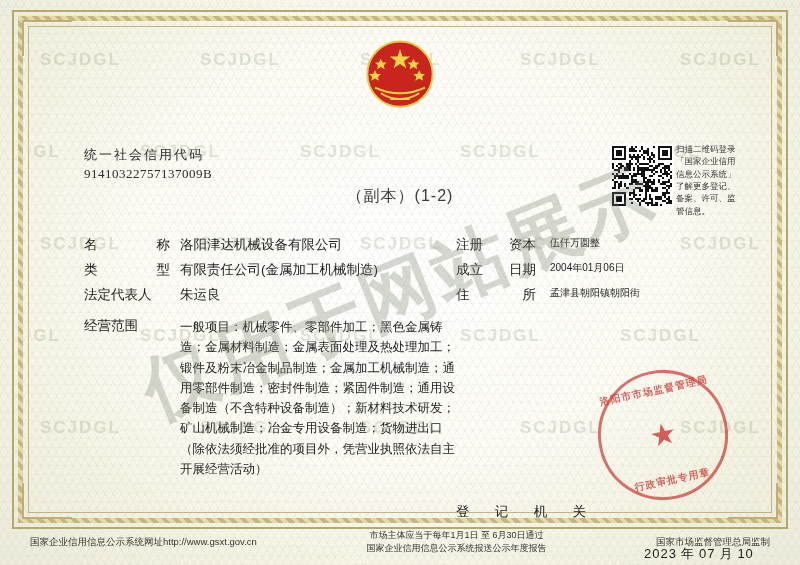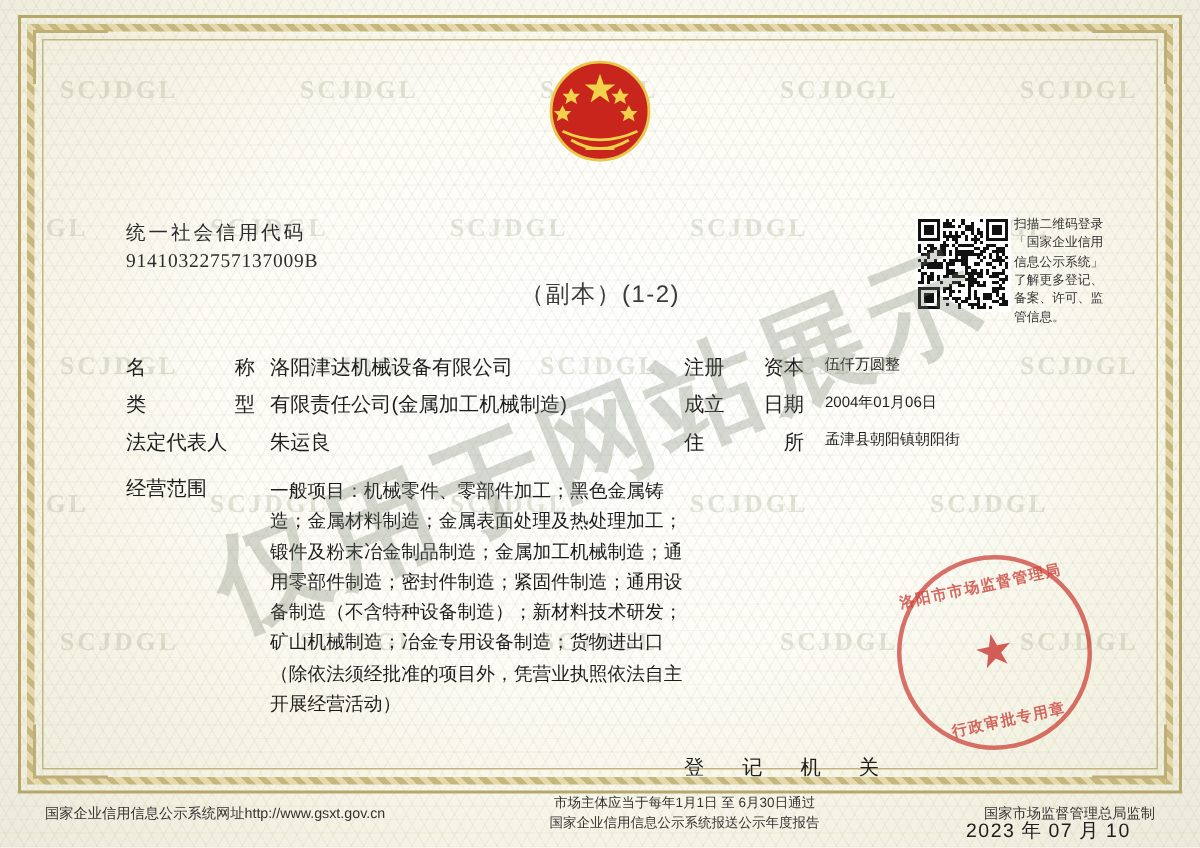--- a/index.html
+++ b/index.html
@@ -41,21 +41,21 @@
   .corner.tl{left:22px;top:20px;border-right:none;border-bottom:none;}
   .corner.tr{right:22px;top:20px;border-left:none;border-bottom:none;}
   .corner.bl{left:22px;bottom:46px;border-right:none;border-top:none;}
   .corner.br{right:22px;bottom:46px;border-left:none;border-top:none;}
 
   
   .wm-grid{position:absolute;inset:30px 30px 56px 30px;overflow:hidden;pointer-events:none;}
   .wm-grid span{
     position:absolute;color:rgba(150,160,130,.28);
     font-size:17px;letter-spacing:2px;font-weight:bold;
-    font-family:Liberation Serif, serif;
+    font-family:Liberation Sans, sans-serif;
   }
   .diag-wm{
     position:absolute;left:50%;top:52%;
     transform:translate(-50%,-50%) rotate(-22deg);
     font-size:74px;font-weight:bold;white-space:nowrap;
     color:rgba(120,130,110,.30);
     font-family:"DejaVu Sans",sans-serif;letter-spacing:4px;
     pointer-events:none;
   }
 

